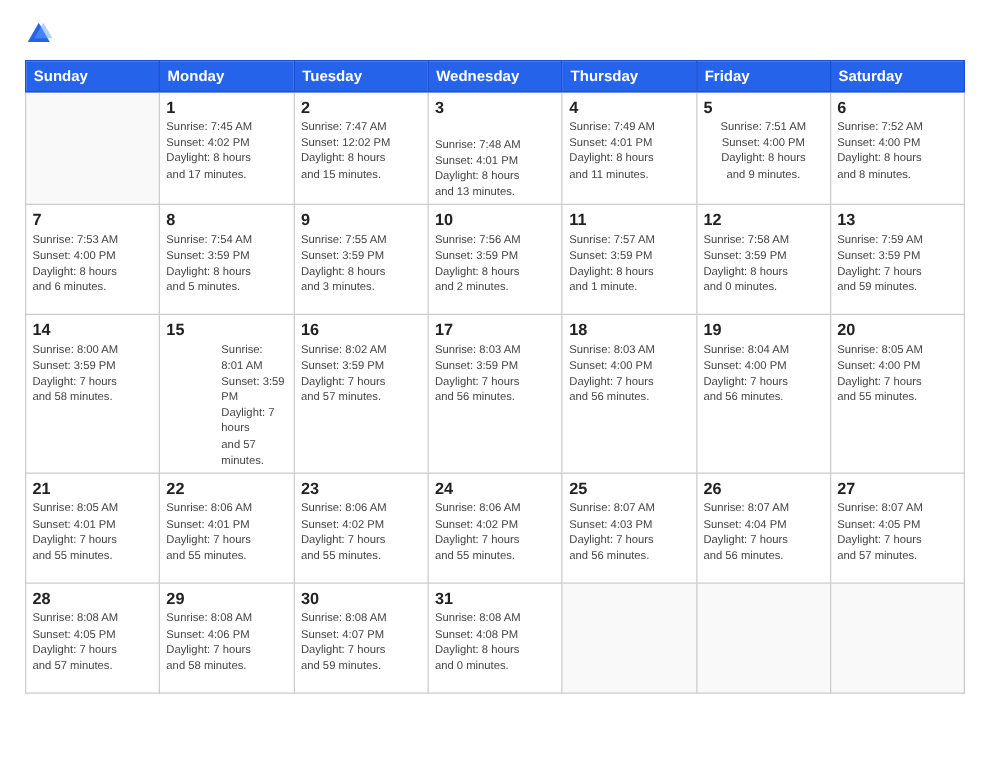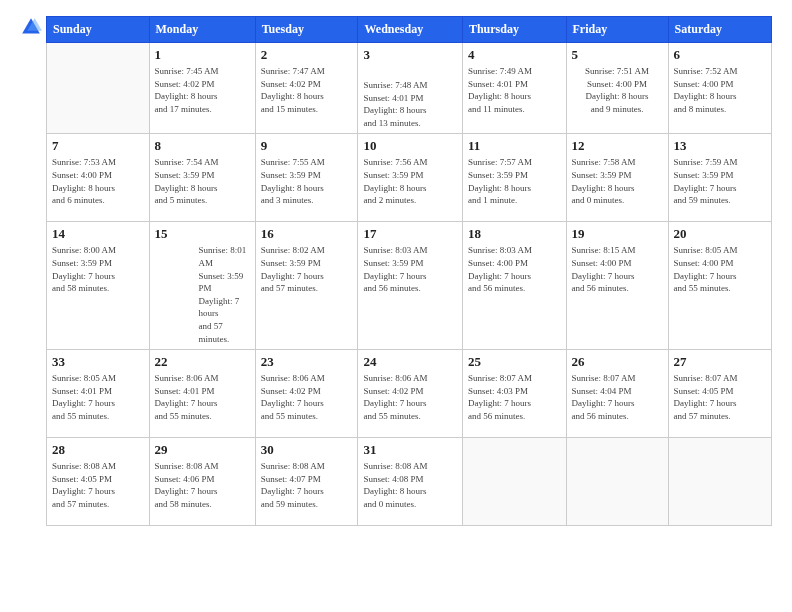--- a/index.html
+++ b/index.html
@@ -8,22 +8,21 @@
       height: 612px;
       font-family: Arial, sans-serif;
       background: #fff;
       overflow: hidden;
     }
     .page {
       width: 792px;
       height: 476px;
       padding: 16px 20px 12px 20px;
       display: flex;
-      flex-direction: row;
-      font-family: Liberation Serif, serif;
+      flex-direction: column;
     }
     .header {
       display: flex;
       justify-content: space-between;
       align-items: flex-start;
       margin-bottom: 10px;
     }
     .logo {
       display: flex;
       align-items: center;
@@ -135,21 +134,21 @@
           <td>
             <div class="day-number">1</div>
             <div class="day-info" style="white-space: pre-line;">Sunrise: 7:45 AM
 Sunset: 4:02 PM
 Daylight: 8 hours
 and 17 minutes.</div>
           </td>
           <td>
             <div class="day-number">2</div>
             <div class="day-info" style="white-space: pre-line;">Sunrise: 7:47 AM
-Sunset: 4:02 PM
+Sunset: 12:02 PM
 Daylight: 8 hours
 and 15 minutes.</div>
           </td>
           <td>
             <div class="day-number">3</div>
             <div class="day-info" style="white-space: pre-line; margin-top: 16px;">Sunrise: 7:48 AM
 Sunset: 4:01 PM
 Daylight: 8 hours
 and 13 minutes.</div>
           </td>
@@ -257,36 +256,36 @@
           </td>
           <td>
             <div class="day-number">18</div>
             <div class="day-info" style="white-space: pre-line;">Sunrise: 8:03 AM
 Sunset: 4:00 PM
 Daylight: 7 hours
 and 56 minutes.</div>
           </td>
           <td>
             <div class="day-number">19</div>
-            <div class="day-info" style="white-space: pre-line;">Sunrise: 8:15 AM
+            <div class="day-info" style="white-space: pre-line;">Sunrise: 8:04 AM
 Sunset: 4:00 PM
 Daylight: 7 hours
 and 56 minutes.</div>
           </td>
           <td>
             <div class="day-number">20</div>
             <div class="day-info" style="white-space: pre-line;">Sunrise: 8:05 AM
 Sunset: 4:00 PM
 Daylight: 7 hours
 and 55 minutes.</div>
           </td>
         </tr>
         <tr class="week-row">
           <td>
-            <div class="day-number">33</div>
+            <div class="day-number">21</div>
             <div class="day-info" style="white-space: pre-line;">Sunrise: 8:05 AM
 Sunset: 4:01 PM
 Daylight: 7 hours
 and 55 minutes.</div>
           </td>
           <td>
             <div class="day-number">22</div>
             <div class="day-info" style="white-space: pre-line;">Sunrise: 8:06 AM
 Sunset: 4:01 PM
 Daylight: 7 hours

